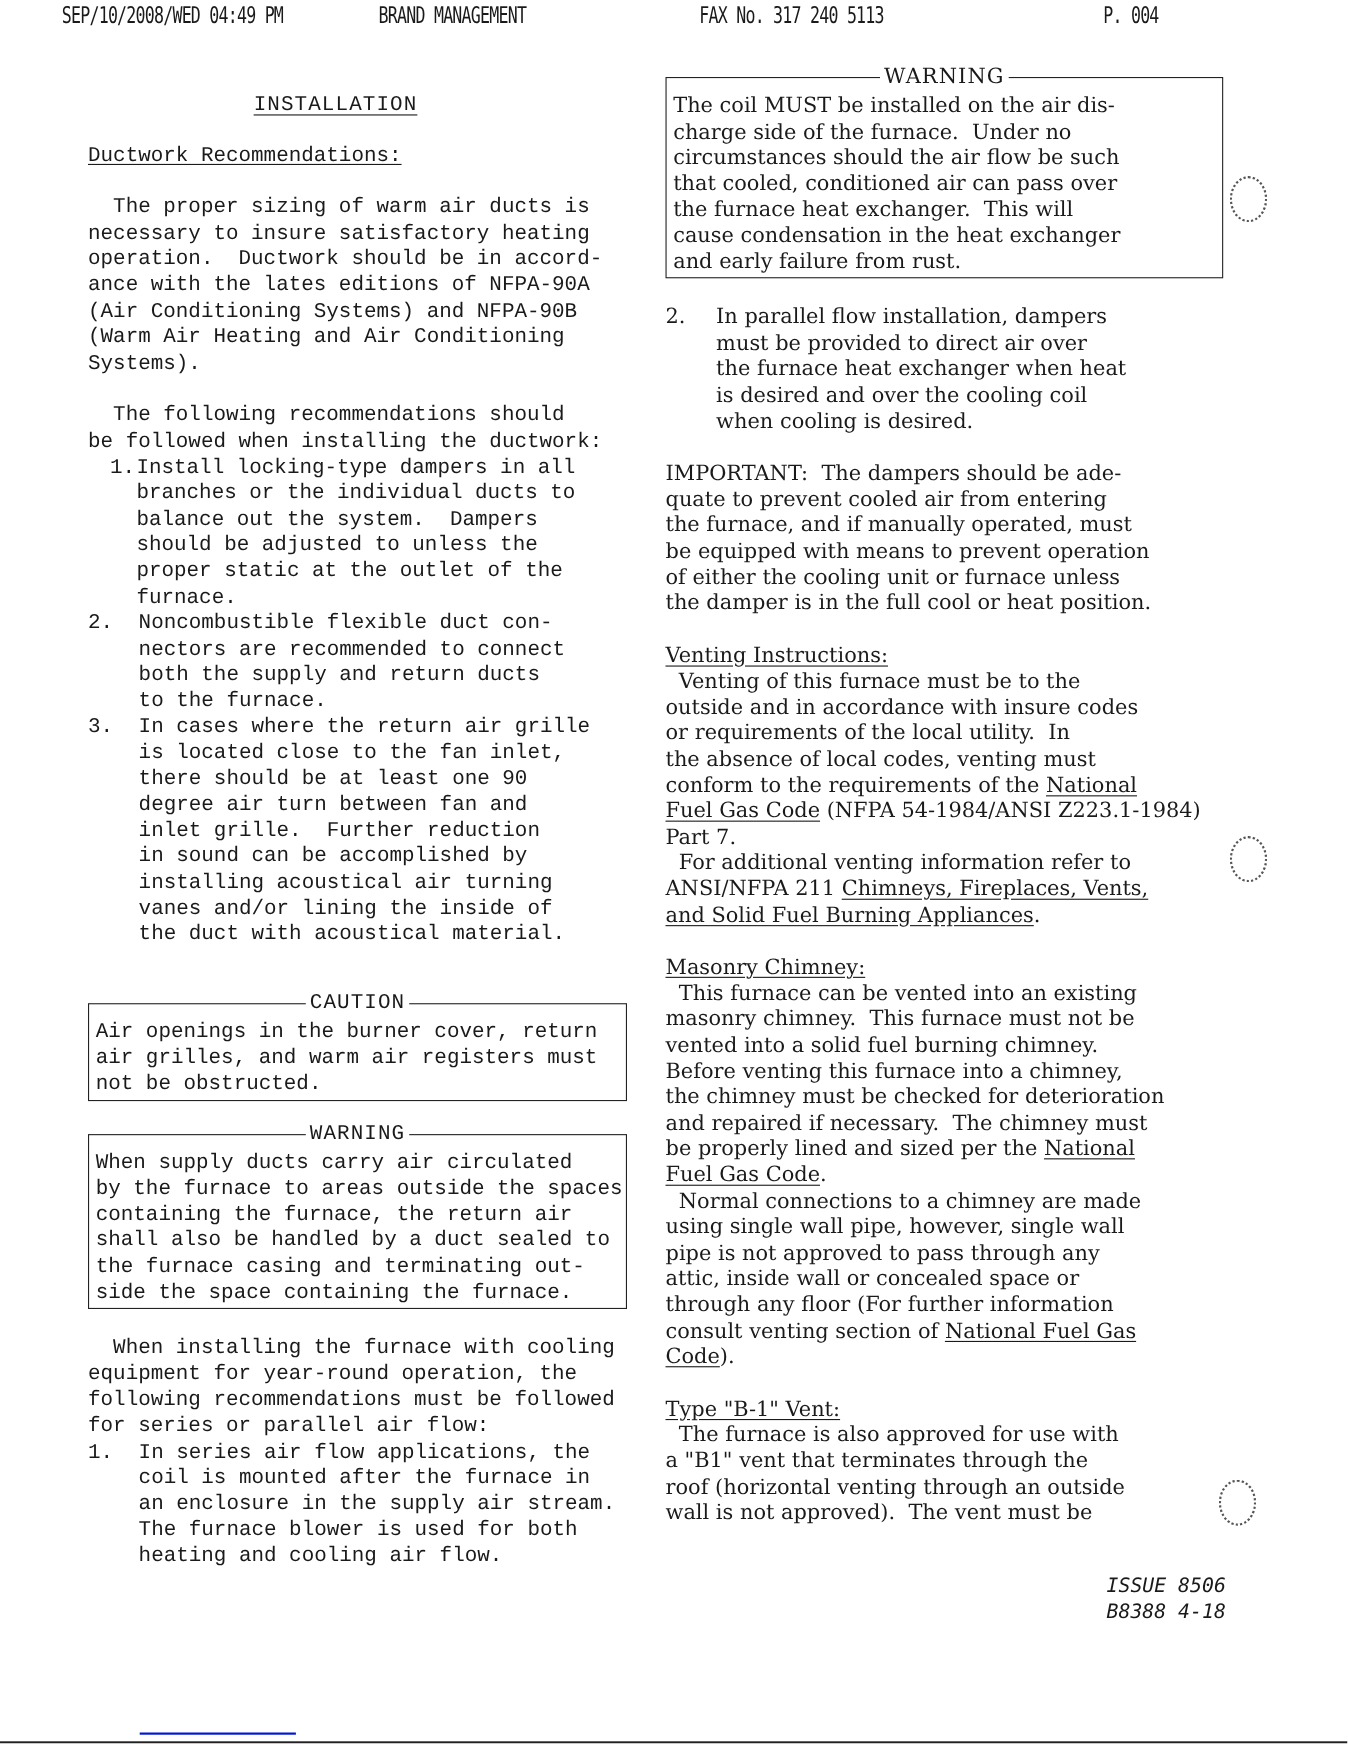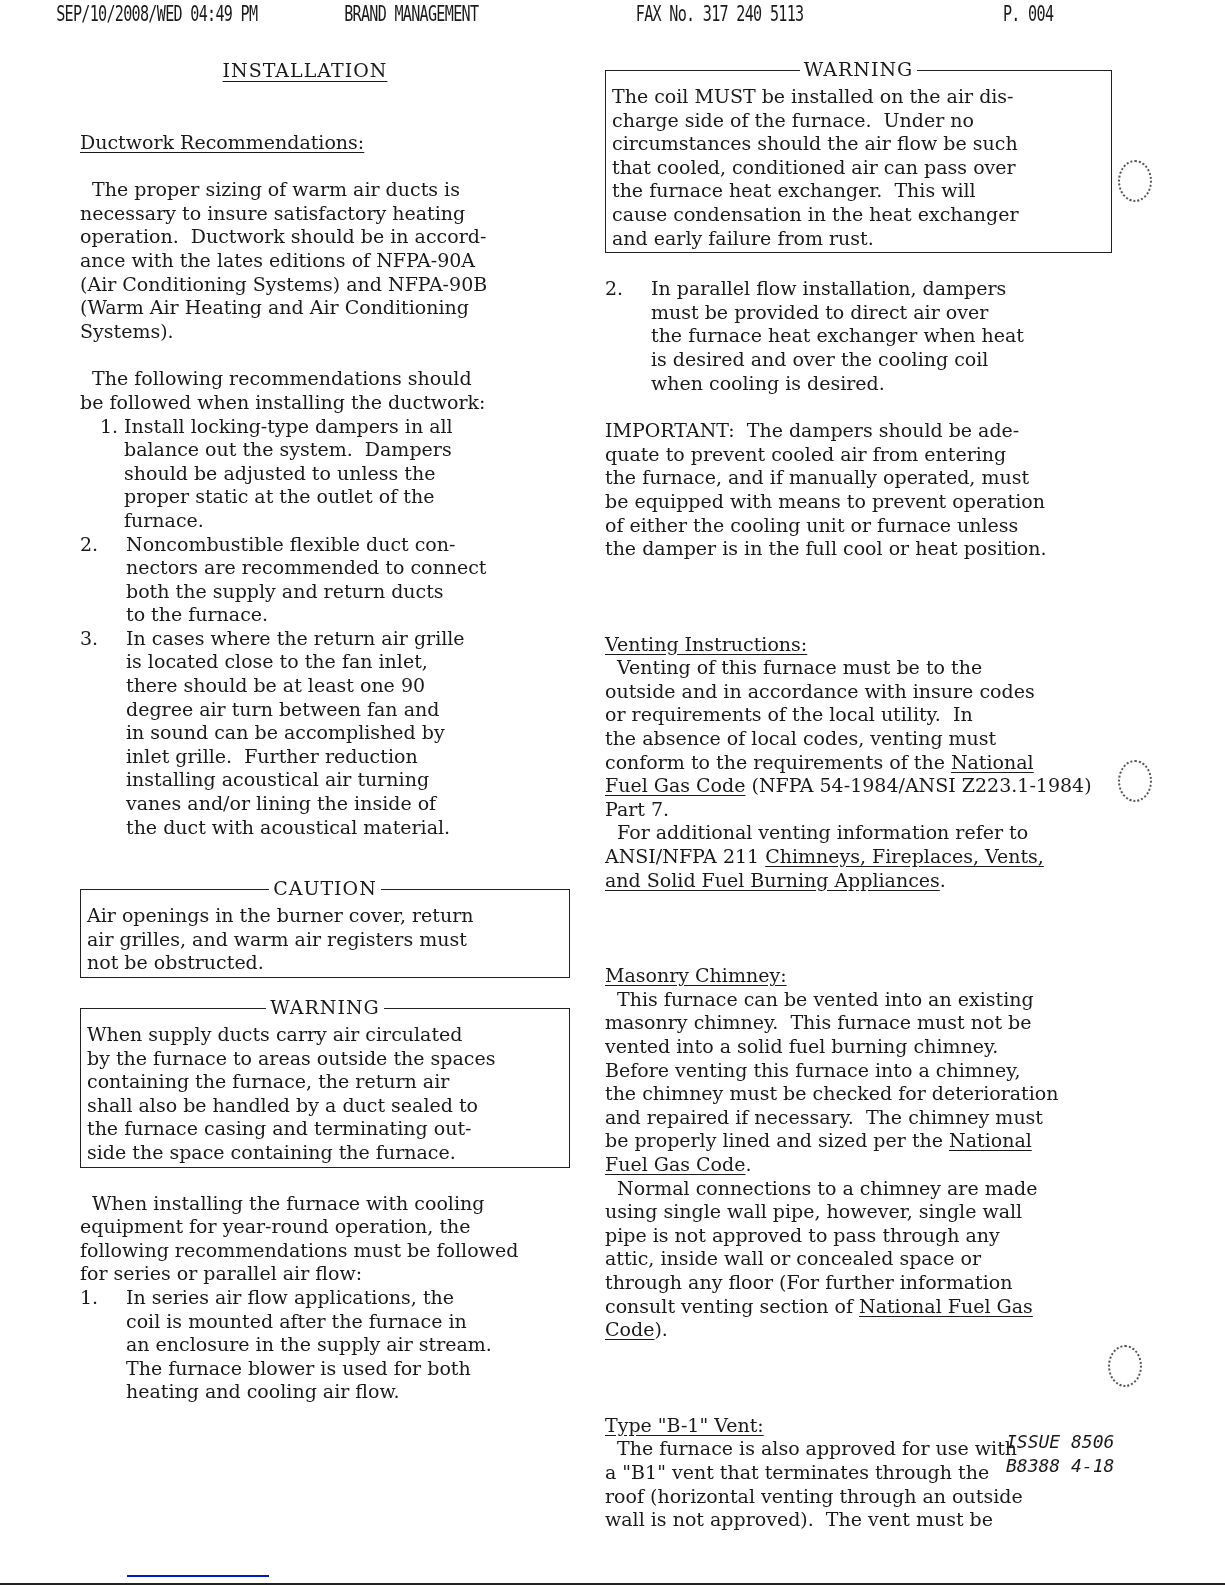--- a/index.html
+++ b/index.html
@@ -4,24 +4,24 @@
 <style>
   html, body { margin: 0; padding: 0; background: #ffffff; }
   body { width: 1225px; height: 1585px; position: relative; overflow: hidden; color: #1a1a1a; }
   .fax-header {
     position: absolute; left: 0; top: 2px; width: 1225px; height: 30px;
     font-family: "DejaVu Sans Mono", monospace; font-size: 21px; letter-spacing: -1px;
     transform: scaleX(0.72); transform-origin: left top; white-space: nowrap;
   }
   .fax-header span { position: absolute; top: 0; }
   .col { position: absolute; font-family: "DejaVu Serif", serif; font-size: 19px; line-height: 23.6px; }
-  .col-left { left: 80px; top: 59px; width: 490px; }
+  .col-left { left: 80px; top: 84px; width: 490px; font-family: Liberation Mono, monospace; }
   .col-right { left: 605px; top: 70px; width: 560px; }
   .line { white-space: pre; display: block; }
-  .u { text-decoration: underline; text-underline-offset: 3px; margin-top: 48px; }
+  .u { text-decoration: underline; text-underline-offset: 3px; }
   .title { text-align: center; display:block; margin-left: -40px; margin-bottom: 22px; }
   .title span { text-decoration: underline; text-underline-offset: 4px; letter-spacing: 1px; }
   .gap { height: 24px; }
   .box {
     position: relative; border: 1.5px solid #222; padding: 14px 4px 2px 6px; margin: 0;
   }
   .box-label {
     position: absolute; top: -14px; left: 0; right: 0; text-align: center; line-height: 24px;
   }
   .box-label span { background: #fff; padding: 0 4px; letter-spacing: 1px; }
@@ -60,20 +60,21 @@
   </div>
   <div class="gap"></div>
   <div>
     <span class="line">  The following recommendations should</span>
     <span class="line">be followed when installing the ductwork:</span>
   </div>
   <div class="item">
     <span class="num-sm">1.</span>
     <div>
       <span class="line">Install locking-type dampers in all</span>
+      <span class="line">branches or the individual ducts to</span>
       <span class="line">balance out the system.  Dampers</span>
       <span class="line">should be adjusted to unless the</span>
       <span class="line">proper static at the outlet of the</span>
       <span class="line">furnace.</span>
     </div>
   </div>
   <div class="item">
     <span class="num">2.</span>
     <div>
       <span class="line">Noncombustible flexible duct con-</span>
@@ -82,22 +83,22 @@
       <span class="line">to the furnace.</span>
     </div>
   </div>
   <div class="item">
     <span class="num">3.</span>
     <div>
       <span class="line">In cases where the return air grille</span>
       <span class="line">is located close to the fan inlet,</span>
       <span class="line">there should be at least one 90</span>
       <span class="line">degree air turn between fan and</span>
+      <span class="line">inlet grille.  Further reduction</span>
       <span class="line">in sound can be accomplished by</span>
-      <span class="line">inlet grille.  Further reduction</span>
       <span class="line">installing acoustical air turning</span>
       <span class="line">vanes and/or lining the inside of</span>
       <span class="line">the duct with acoustical material.</span>
     </div>
   </div>
 
   <div style="height:50px"></div>
   <div class="box">
     <div class="box-label"><span>CAUTION</span></div>
     <span class="line">Air openings in the burner cover, return</span>

